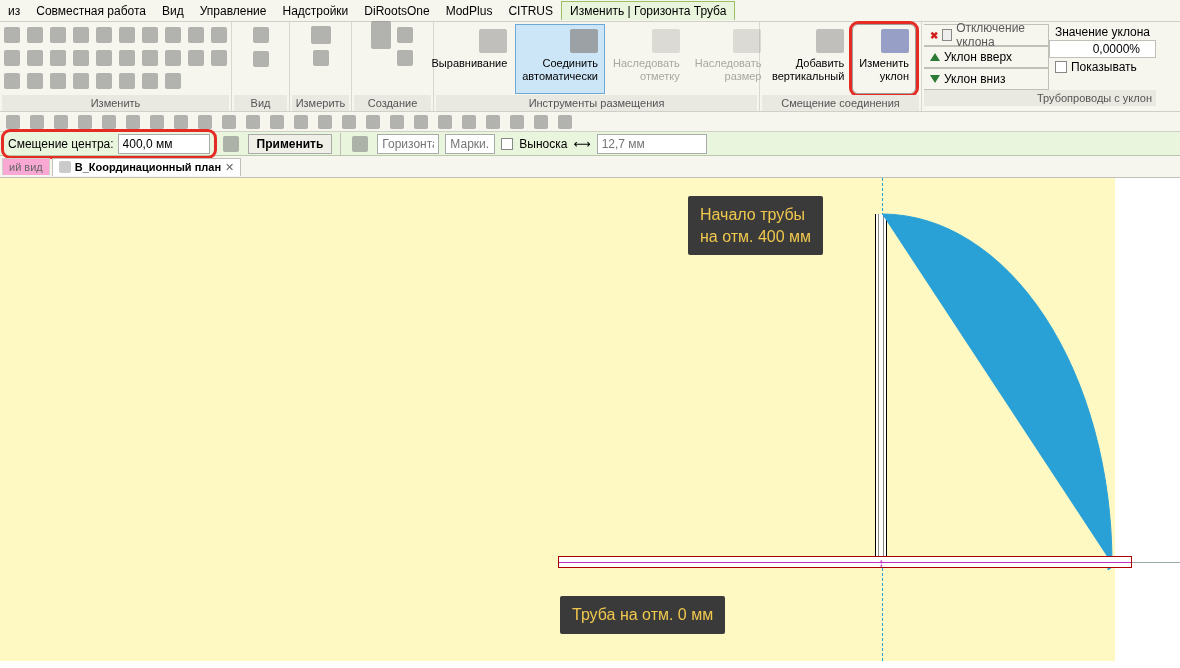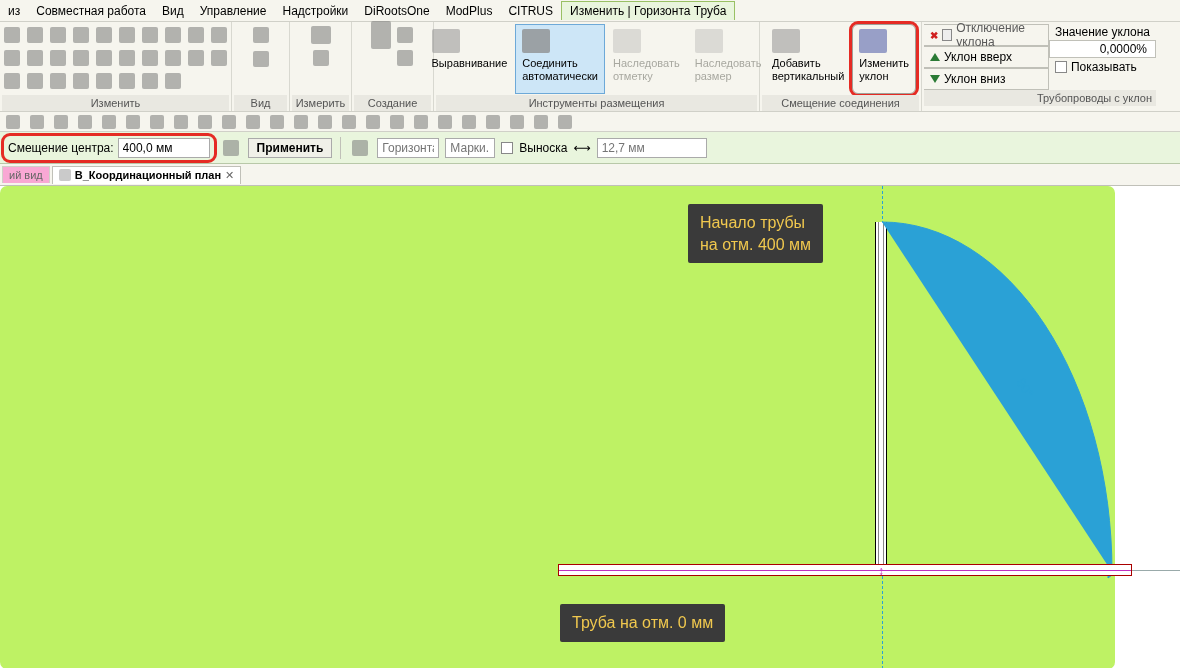--- a/index.html
+++ b/index.html
@@ -10,55 +10,55 @@
   .menubar .tab-active { background: #e9f5dd; border: 1px solid #99c064; border-bottom: none; padding: 2px 8px; }
   
   .ribbon { display: flex; background: #f6f5ee; border-bottom: 1px solid #d0d0c8; height: 90px; }
   .panel { display: flex; flex-direction: column; align-items: center; border-right: 1px solid #d8d8d0; padding: 2px 2px 0 2px; }
   .panel-body { flex: 1; display: flex; align-items: flex-start; gap: 1px; }
   .panel-title { font-size: 11px; color: #555; padding: 2px 0; text-align: center; width: 100%; background: #e9e8e1; }
   
   .ico { width: 16px; height: 16px; background: #7a7a7a; display: inline-block; border-radius: 2px; opacity: 0.55; }
   .btn-sm { width: 22px; height: 22px; display: flex; align-items: center; justify-content: center; border: 1px solid transparent; }
   
-  .big-btn { display: flex; flex-direction: column; align-items: flex-start; justify-content: flex-start; padding: 4px 6px; min-width: 56px; text-align: center; font-size: 11px; line-height: 1.15; border: 1px solid transparent; height: 70px; }
+  .big-btn { display: flex; flex-direction: column; align-items: flex-end; justify-content: flex-start; padding: 4px 6px; min-width: 56px; text-align: center; font-size: 11px; line-height: 1.15; border: 1px solid transparent; height: 70px; }
   .big-btn .big-ico { width: 28px; height: 24px; background: #8a8a8a; opacity: 0.5; border-radius: 2px; margin-bottom: 4px; }
   .big-btn.disabled { color: #a8a8a0; }
   .big-btn.disabled .big-ico { opacity: 0.25; }
   .big-btn.active { background: #cde6f7; border: 1px solid #6da9d8; }
   
   .highlight-red { outline: 3px solid #e52b24; border-radius: 6px; }
   
   .slope-panel { display: flex; flex-direction: column; gap: 0; font-size: 12px; }
   .slope-row { display: flex; align-items: center; gap: 4px; padding: 1px 6px; border: 1px solid #c0c0b8; border-left: none; height: 22px; background: #f6f5ee; }
   .slope-row.off { color: #5a5a5a; }
   .chk { width: 12px; height: 12px; border: 1px solid #888; background: #fff; }
   .arrow-up { width: 0; height: 0; border-left: 5px solid transparent; border-right: 5px solid transparent; border-bottom: 8px solid #2a7a34; }
   .arrow-down { width: 0; height: 0; border-left: 5px solid transparent; border-right: 5px solid transparent; border-top: 8px solid #2a7a34; }
   .red-x { color: #d02020; font-weight: bold; font-size: 10px; }
   
   .value-col { font-size: 12px; }
   .value-col .hdr { padding: 1px 6px; }
-  .value-col .val { border: 1px solid #c0c0b8; padding: 1px 8px; background: #fff; min-width: 84px; text-align: right; }
+  .value-col .val { border: 1px solid #c0c0b8; padding: 1px 15px; background: #fff; min-width: 84px; text-align: right; }
   
   .qat { display: flex; align-items: center; gap: 2px; height: 20px; background: #f6f5ee; padding-left: 2px; border-bottom: 1px solid #d0d0c8; }
   .qat .ico { width: 14px; height: 14px; }
   
-  .options-bar { display: flex; align-items: center; gap: 6px; height: 32px; background: #e9f5dd; border-bottom: 1px solid #b8c8a8; padding: 0 4px; font-size: 12px; }
+  .options-bar { display: flex; align-items: center; gap: 6px; height: 24px; background: #e9f5dd; border-bottom: 1px solid #b8c8a8; padding: 0 4px; font-size: 12px; }
   .options-bar input[type="text"] { height: 20px; border: 1px solid #aaa; padding: 0 4px; background: #fff; font-size: 12px; }
   .options-bar .btn { border: 1px solid #aaa; background: #f0f0e8; padding: 2px 8px; font-size: 12px; font-weight: bold; }
   .offset-wrap { display: flex; align-items: center; gap: 4px; padding: 2px 4px; }
   .sep { width: 1px; height: 22px; background: #c0c0b8; margin: 0 2px; }
   
   .tabs-bar { display: flex; align-items: center; gap: 2px; height: 22px; background: #f6f5ee; border-bottom: 1px solid #c0c0b8; padding-left: 2px; font-size: 11px; }
   .view-tab { display: flex; align-items: center; gap: 4px; padding: 2px 6px; border: 1px solid #c0c0b8; border-bottom: none; background: #fff; }
   .view-tab.inactive { background: #f9a8d4; color: #666; border: 1px solid #d0d0c8; border-bottom: none; }
   .close-x { font-size: 11px; color: #666; cursor: pointer; }
   
-  .canvas { position: relative; width: 1115px; height: 483px; background: #bef264; border-radius: 7px; }
+  .canvas { position: relative; width: 1115px; height: 483px; background: #fef9c3; }
   .v-dash { position: absolute; border-left: 1px dashed #2aa1d6; top: 0; bottom: 0; }
   .h-dash { position: absolute; border-top: 1px dashed #2aa1d6; left: 0; right: 0; }
   
   .note { position: absolute; background: #3a3a3a; color: #f0c84e; font-size: 16px; padding: 8px 12px; border-radius: 2px; line-height: 1.35; }
   
   .pipe-horiz { position: absolute; border: 1px solid #aa0000; background: #fff; height: 12px; }
   .pipe-horiz::after { content: ''; position: absolute; left: 0; right: 0; top: 50%; border-top: 1px solid #c030c0; }
   .pipe-line-r { position: absolute; border-top: 1px solid #9aa; height: 0; }
   .dim-arrow { position: absolute; color: #c030c0; font-size: 12px; }
   

